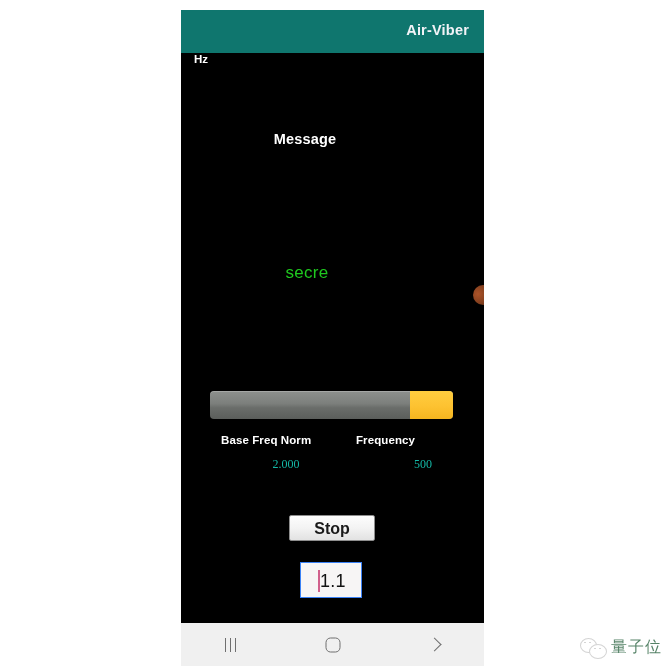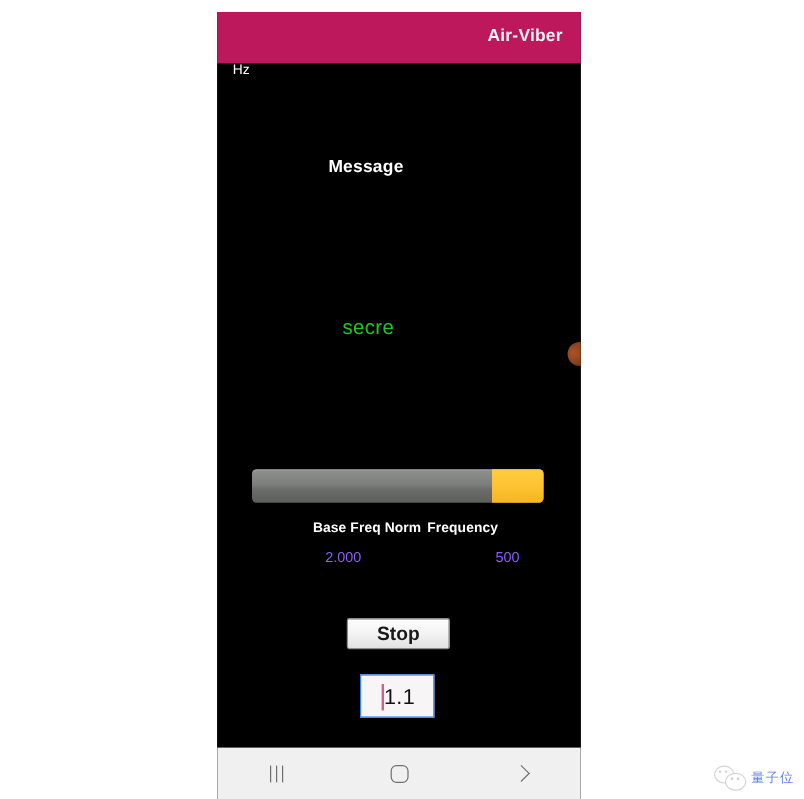--- a/index.html
+++ b/index.html
@@ -26,21 +26,21 @@
     background: #000000;
     overflow: hidden;
   }
 
   
   #appbar {
     position: absolute;
     left: 0; top: 0;
     width: 303px;
     height: 43px;
-    background: #be185d;
+    background: #0f766e;
   }
   #appbar-title {
     position: absolute;
     right: 15px;
     top: 12px;
     color: #f2f3f7;
     font-size: 14.5px;
     font-weight: bold;
     letter-spacing: 0.2px;
   }
@@ -134,28 +134,29 @@
   
   .readout-label {
     position: absolute;
     color: #ffffff;
     font-size: 11.5px;
     font-weight: bold;
     letter-spacing: 0.1px;
   }
   .readout-value {
     position: absolute;
-    color: #8b5cf6;
+    color: #14b8a6;
     font-size: 12px;
-  }
-  #lbl-base  { left: 40px;  top: 381px; width: 130px; text-align: right; }
+    font-family: Liberation Serif, serif;
+  }
+  #lbl-base  { left: 40px;  top: 381px; width: 130px; text-align: left; }
   #val-base  { left: 40px;  top: 404px; width: 130px; text-align: center; }
   #lbl-freq  { left: 175px; top: 381px; width: 115px; }
   #unit-freq { left: 181px; top: 404px; width: 40px;  text-align: center;
-               color:#ffffff; font-size:11.5px; font-weight:normal; }
+               color:#ffffff; font-size:11.5px; font-weight:bold; }
   #val-freq  { left: 222px; top: 404px; width: 40px;  text-align: center; }
 
   
   .stop-btn {
     position: absolute;
     left: 108px;
     top: 462px;
     width: 86px;
     height: 26px;
     border: 1px solid #8d8d8d;
@@ -276,22 +277,22 @@
   #watermark {
     position: absolute;
     right: 8px;
     bottom: 8px;
     display: flex;
     align-items: center;
     gap: 5px;
     opacity: .72;
   }
   #wm-text {
-    color: #1d4ed8;
-    font-size: 11px;
+    color: #14532d;
+    font-size: 16px;
     letter-spacing: 1px;
     font-family: "DejaVu Sans", sans-serif;
   }
   .wechat-mark {
     position: relative;
     width: 26px;
     height: 20px;
   }
   .wechat-mark .b1 {
     position: absolute;

